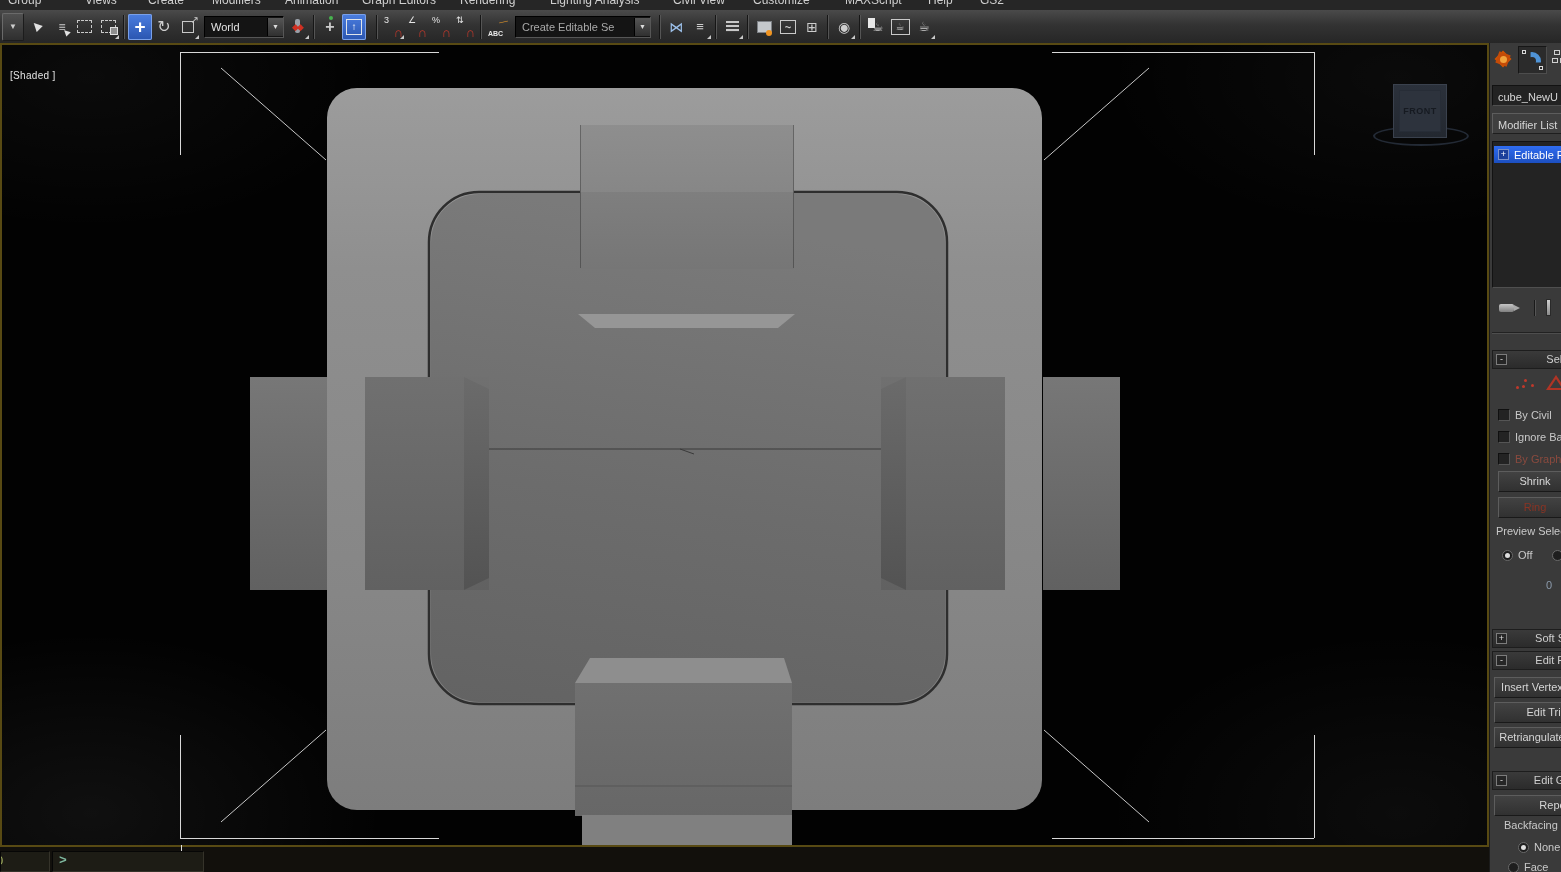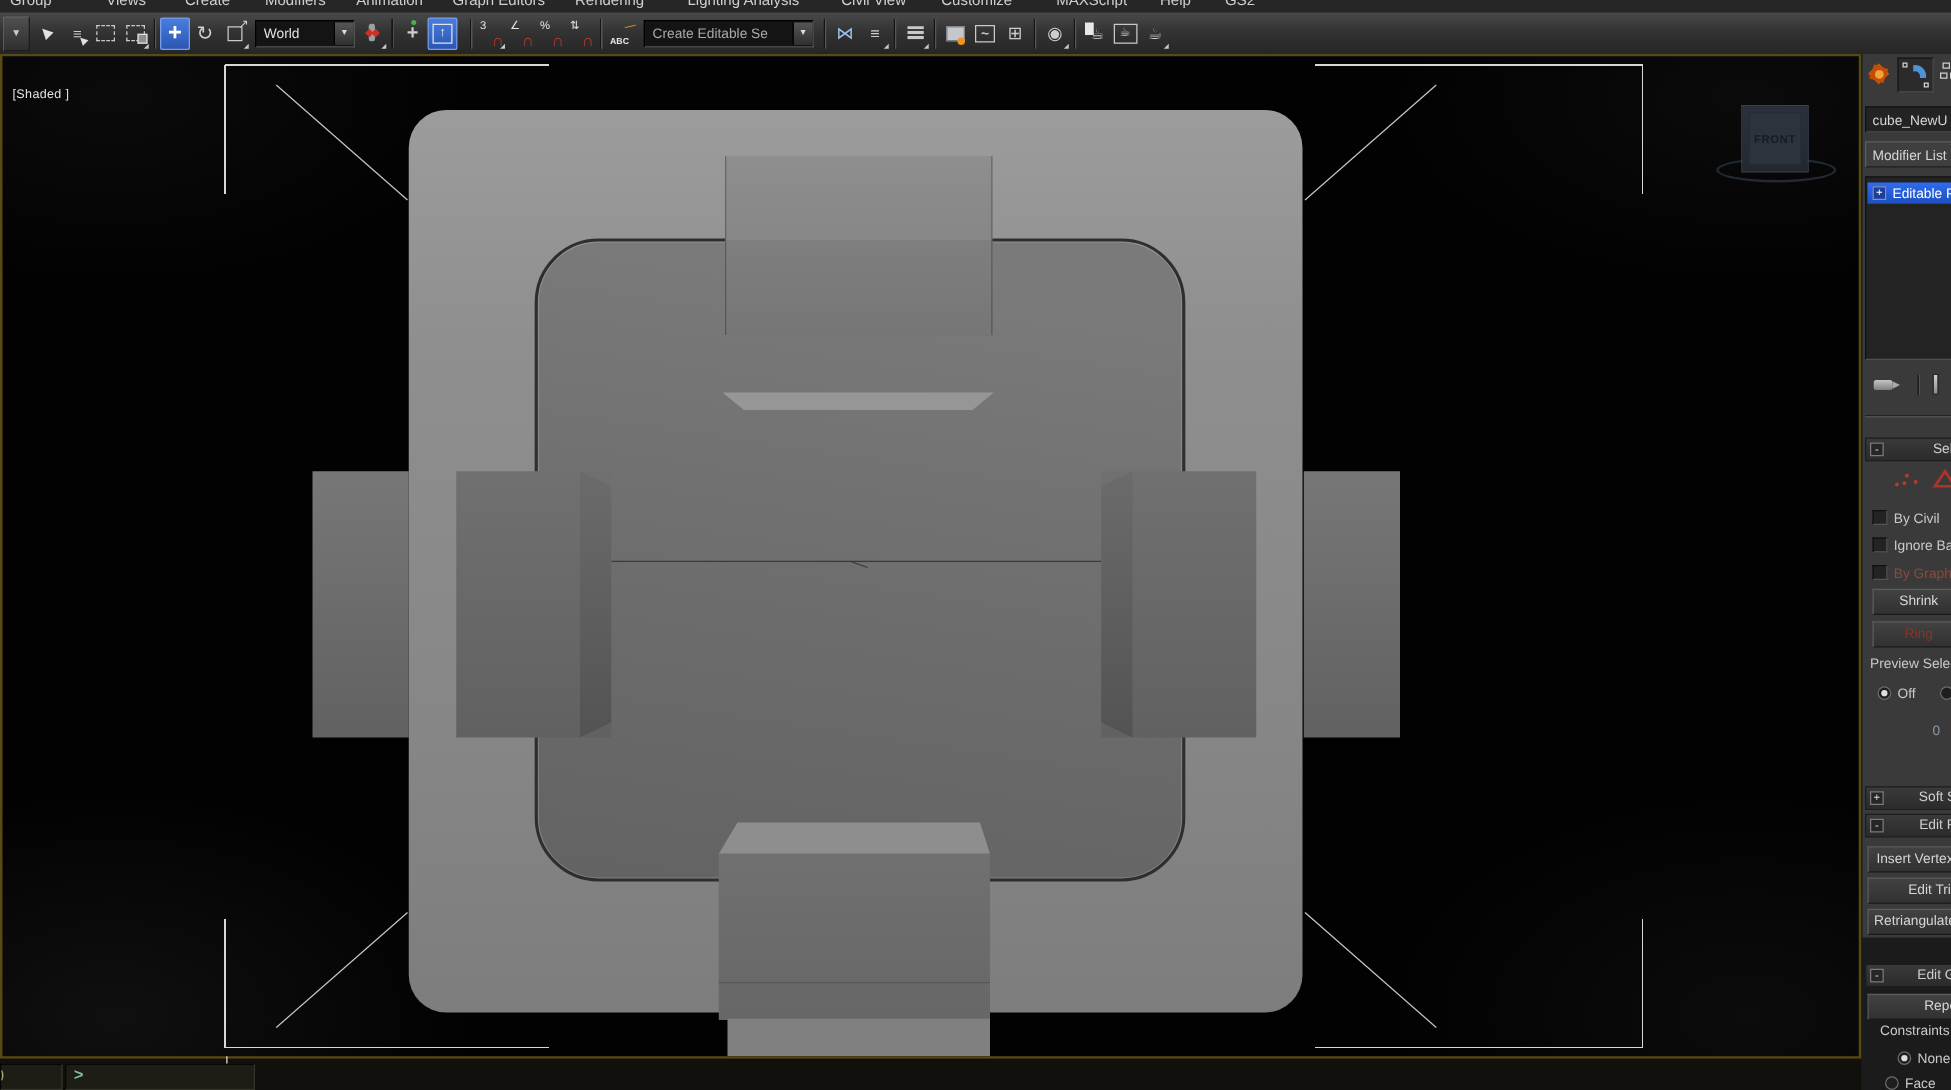--- a/index.html
+++ b/index.html
@@ -45,21 +45,21 @@
   .vplabel{position:absolute;left:8px;top:5px;font-size:10px;color:#e3e3e3;letter-spacing:.3px;margin-top:20px;}
   .viewcube{position:absolute;left:1391px;top:39px;width:52px;height:52px;
     background:linear-gradient(#2b313b,#232830);border:1px solid #3a414d;
     display:flex;align-items:center;justify-content:center;z-index:3;}
   .viewcube .face{position:absolute;inset:5px;background:#2d333d;border:1px solid #272d37;
     display:flex;align-items:center;justify-content:center;}
   .viewcube .face span{font-size:9px;font-weight:bold;color:#161a21;letter-spacing:.5px;}
   .vcring{position:absolute;left:1371px;top:81px;width:92px;height:16px;border:2px solid #232a35;
     border-radius:50%;z-index:2;}
   
-  .cpanel{position:absolute;left:1490px;top:43px;width:71px;height:707px;background:#3a3a3a;}
+  .cpanel{position:absolute;left:1490px;top:43px;width:71px;height:829px;background:#3a3a3a;}
   .cpanel *{box-sizing:border-box;}
   .abs{position:absolute;white-space:nowrap;}
   .inset{background:#232323;border:1px solid;border-color:#121212 #4f4f4f #4f4f4f #121212;}
   .raised{background:#3f3f3f;border:1px solid;border-color:#5d5d5d #1e1e1e #1e1e1e #5d5d5d;}
   .ptext{font-size:11px;color:#d6d6d6;}
   .pbtn{background:linear-gradient(#424242,#313131);border:1px solid;border-color:#5d5d5d #191919 #191919 #5d5d5d;
     color:#d6d6d6;font-size:11px;text-align:center;line-height:19px;height:21px;}
   .pbtn.disabled{color:#8a3424;}
   .rollhead{height:19px;background:linear-gradient(#3a3a3a,#2b2b2b);border:1px solid #1d1d1d;
     color:#cfcfcf;font-size:11px;text-align:center;line-height:17px;}
@@ -397,21 +397,21 @@
   </div>
   <div class="abs pbtn" style="left:4px;top:634px;width:76px">Insert Vertex</div>
   <div class="abs pbtn" style="left:4px;top:659px;width:150px">Edit Triangulation</div>
   <div class="abs pbtn" style="left:4px;top:684px;width:76px">Retriangulate</div>
 
   <div class="abs rollhead" style="left:2px;top:728px;width:154px">
     <span class="pmbox">-</span>
     <span>Edit Geometry</span>
   </div>
   <div class="abs pbtn" style="left:4px;top:752px;width:150px">Repeat Last</div>
-  <div class="abs cblabel" style="left:14px;top:776px">Constraints</div>
+  <div class="abs cblabel" style="left:14px;top:776px">Backfacing</div>
   <div class="abs" style="left:28px;top:794px">
     <span class="radio sel"></span><span class="cblabel">None</span>
   </div>
   <div class="abs" style="left:18px;top:814px">
     <span class="radio"></span><span class="cblabel">Face</span>
   </div>
 </div>
 
 <div class="statusbar">
   <div style="position:absolute;left:181px;top:-2px;width:1px;height:8px;background:#ddd"></div>

